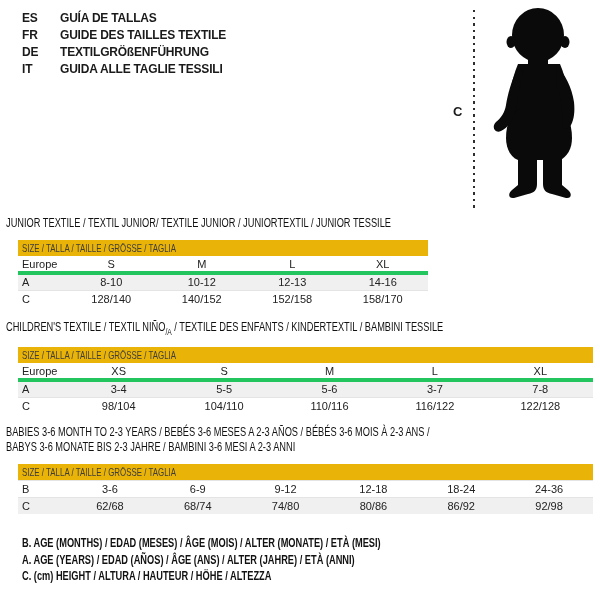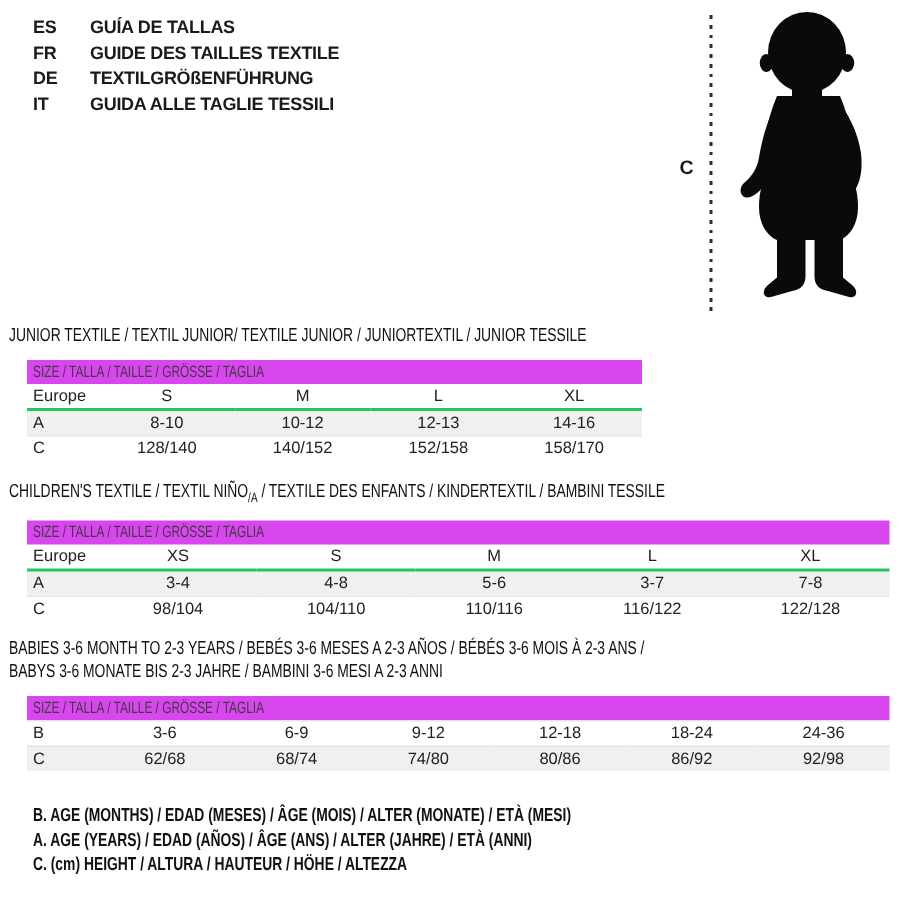--- a/index.html
+++ b/index.html
@@ -29,24 +29,24 @@
   
   .cond { display:inline-block; transform:scaleX(0.74); transform-origin:0 50%; white-space:nowrap; }
   .cond-bar { display:inline-block; transform:scaleX(0.72); transform-origin:0 50%; white-space:nowrap; }
 
   
   .tbl-title { position:absolute; left:6px; font-size:12.5px; font-weight:normal; line-height:15px; color:#111; }
   .size-table { position:absolute; left:18px; border-collapse:collapse; table-layout:fixed; }
   .size-table td { font-size:11px; color:#222; padding:0; text-align:center; vertical-align:middle; }
   .size-table td.lbl { text-align:left; padding-left:4px; }
   tr.bar-row td {
-    background:#d946ef; height:16px; text-align:left; padding-left:4px;
+    background:#eab308; height:16px; text-align:left; padding-left:4px;
     font-size:11px; color:#3d3d3d;
   }
-  tr.cols-row td { height:17px; border-bottom:2px solid #22c55e; }
+  tr.cols-row td { height:17px; border-bottom:4px solid #22c55e; }
   tr.data-row td { height:17px; border-top:1px solid #e4e4e4; }
   tr.shade td { background:#f0f0f0; }
   .w410 { width:410px; }
   .w575 { width:575px; }
   col.c-label { width:48px; }
 
   
   .notes { position:absolute; left:22px; top:535px; }
   .note-line { font-size:12.5px; font-weight:bold; line-height:16.5px; color:#111; }
 
@@ -154,21 +154,21 @@
     <td class="lbl">Europe</td>
     <td>XS</td>
     <td>S</td>
     <td>M</td>
     <td>L</td>
     <td>XL</td>
   </tr>
   <tr class="data-row shade">
     <td class="lbl">A</td>
     <td>3-4</td>
-    <td>4-8</td>
+    <td>5-5</td>
     <td>5-6</td>
     <td>3-7</td>
     <td>7-8</td>
   </tr>
   <tr class="data-row">
     <td class="lbl">C</td>
     <td>98/104</td>
     <td>104/110</td>
     <td>110/116</td>
     <td>116/122</td>

